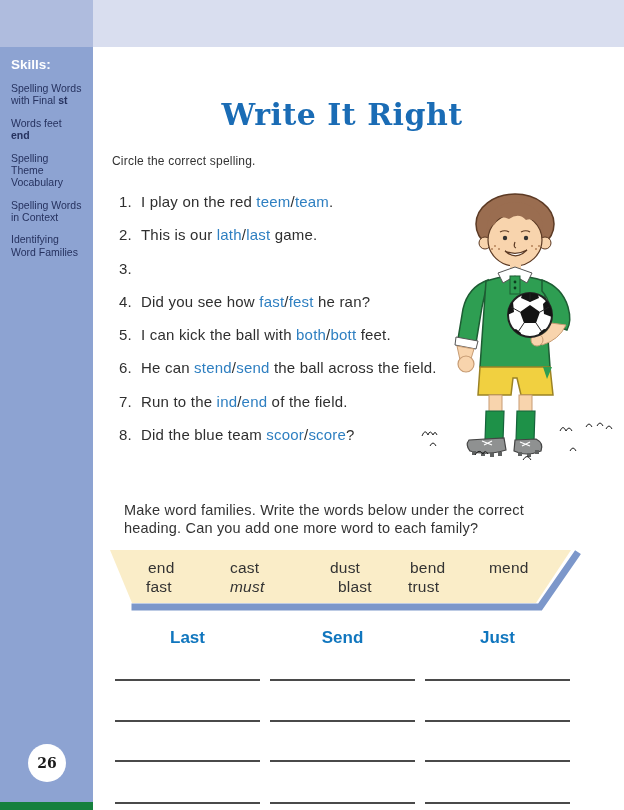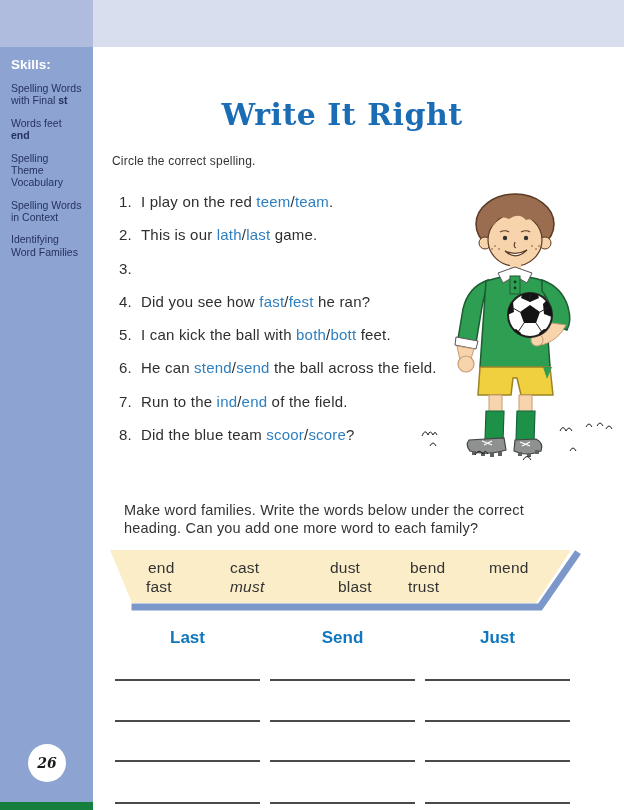--- a/index.html
+++ b/index.html
@@ -12,21 +12,21 @@
   
   .sidebar{position:absolute;left:0;top:47px;width:93px;height:755px;background:#8da3d2;
            box-sizing:border-box;padding:10px 4px 0 11px;}
   .sidebar h2{margin:0 0 10px 0;font-size:13.5px;color:#ffffff;font-weight:bold;}
   .skills{list-style:none;margin:0;padding:0;}
   .skills li{font-size:10.5px;line-height:1.18;color:#26325f;margin:0 0 10px 0;}
   .skills li span{white-space:pre-line;}
   .skills li b{font-weight:bold;}
   .page-circle{position:absolute;left:28px;bottom:20px;width:38px;height:38px;border-radius:50%;
                background:#ffffff;display:flex;align-items:center;justify-content:center;
-               font-family:"DejaVu Serif",serif;font-weight:bold;font-size:14px;color:#1a1a1a;font-style:italic;}
+               font-family:"DejaVu Serif",serif;font-weight:bold;font-size:14px;color:#1a1a1a;}
   
   .main{position:absolute;left:93px;top:47px;right:0;bottom:0;background:#ffffff;}
   .title{position:absolute;left:0;top:46px;width:490px;margin:4px;text-align:center;
          font-family:"DejaVu Serif",serif;font-weight:800;font-size:30px;letter-spacing:.5px;
          color:#1a6cb5;}
   .instr{position:absolute;left:19px;top:107px;margin:0;font-size:12px;color:#333;letter-spacing:.2px;}
   .exercise{position:absolute;left:22px;top:146px;margin:0;padding:0;list-style:none;}
   .exercise li{height:33.3px;font-size:15px;color:#2f2f2f;display:flex;letter-spacing:.2px;}
   .exercise .num{display:inline-block;width:17px;text-align:right;margin-right:9px;flex:0 0 auto;}
   .choice{color:#2e7fc1;}

